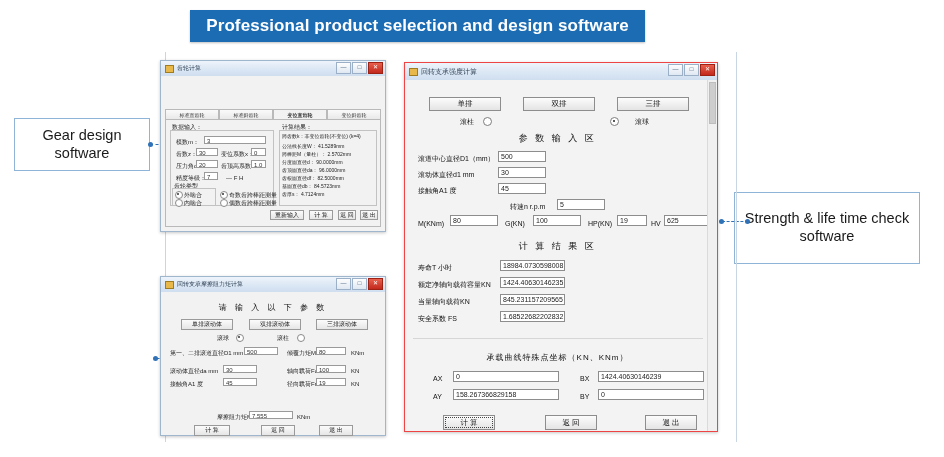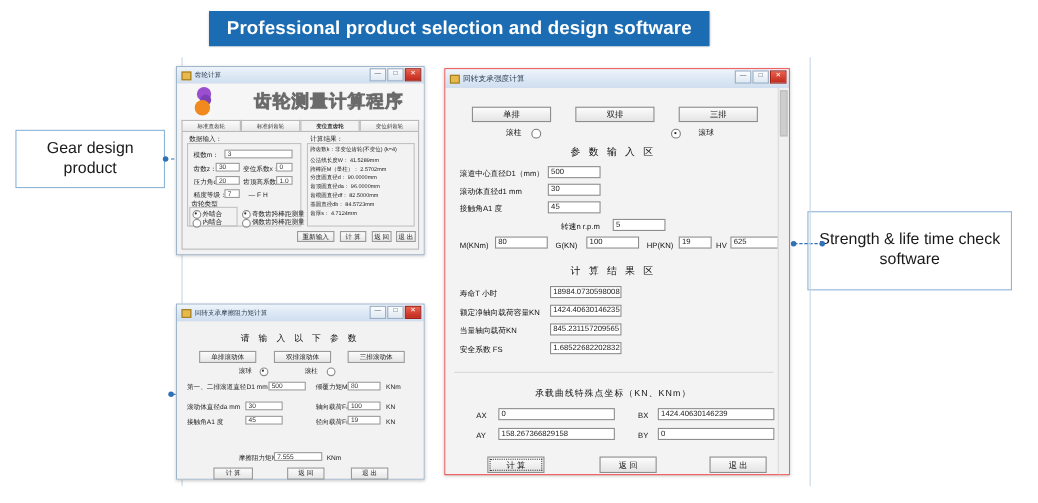--- a/index.html
+++ b/index.html
@@ -104,21 +104,21 @@
 </head>
 <body>
 
 <div class="stage">
 
   <div class="banner">
     <span>Professional product selection and design software</span>
   </div>
 
   <div class="callout" id="callout-gear">
-    <span>Gear design product</span>
+    <span>Gear design software</span>
   </div>
   <div class="callout" id="callout-strength">
     <span>Strength &amp; life time check software</span>
   </div>
 
   <div class="conn" style="left:150px;top:144px;width:14px;"></div>
   <div class="dot" style="left:148px;top:142px;"></div>
   <div class="dot" style="left:160px;top:142px;"></div>
 
   <div class="conn" style="left:156px;top:358px;width:10px;"></div>
@@ -136,26 +136,20 @@
     <div class="titlebar">
       <span class="ticon"></span>
       <span>齿轮计算</span>
       <span class="tbtns">
         <span class="tbtn">—</span>
         <span class="tbtn">□</span>
         <span class="tbtn close">✕</span>
       </span>
     </div>
     <div class="winbody">
-      <div class="gear-head">
-        <div class="blob" style="left:18px;top:3px;width:13px;height:13px;background:#9b4fcf;"></div>
-        <div class="blob" style="left:21px;top:10px;width:10px;height:10px;background:#7c3fb8;"></div>
-        <div class="blob" style="left:16px;top:15px;width:14px;height:14px;background:#f08a1e;"></div>
-        <div class="gear-title">齿轮测量计算程序</div>
-      </div>
 
       <div class="tabs">
         <div class="tab">标准直齿轮</div>
         <div class="tab">标准斜齿轮</div>
         <div class="tab active">变位直齿轮</div>
         <div class="tab">变位斜齿轮</div>
       </div>
 
       <div class="panel">
 

